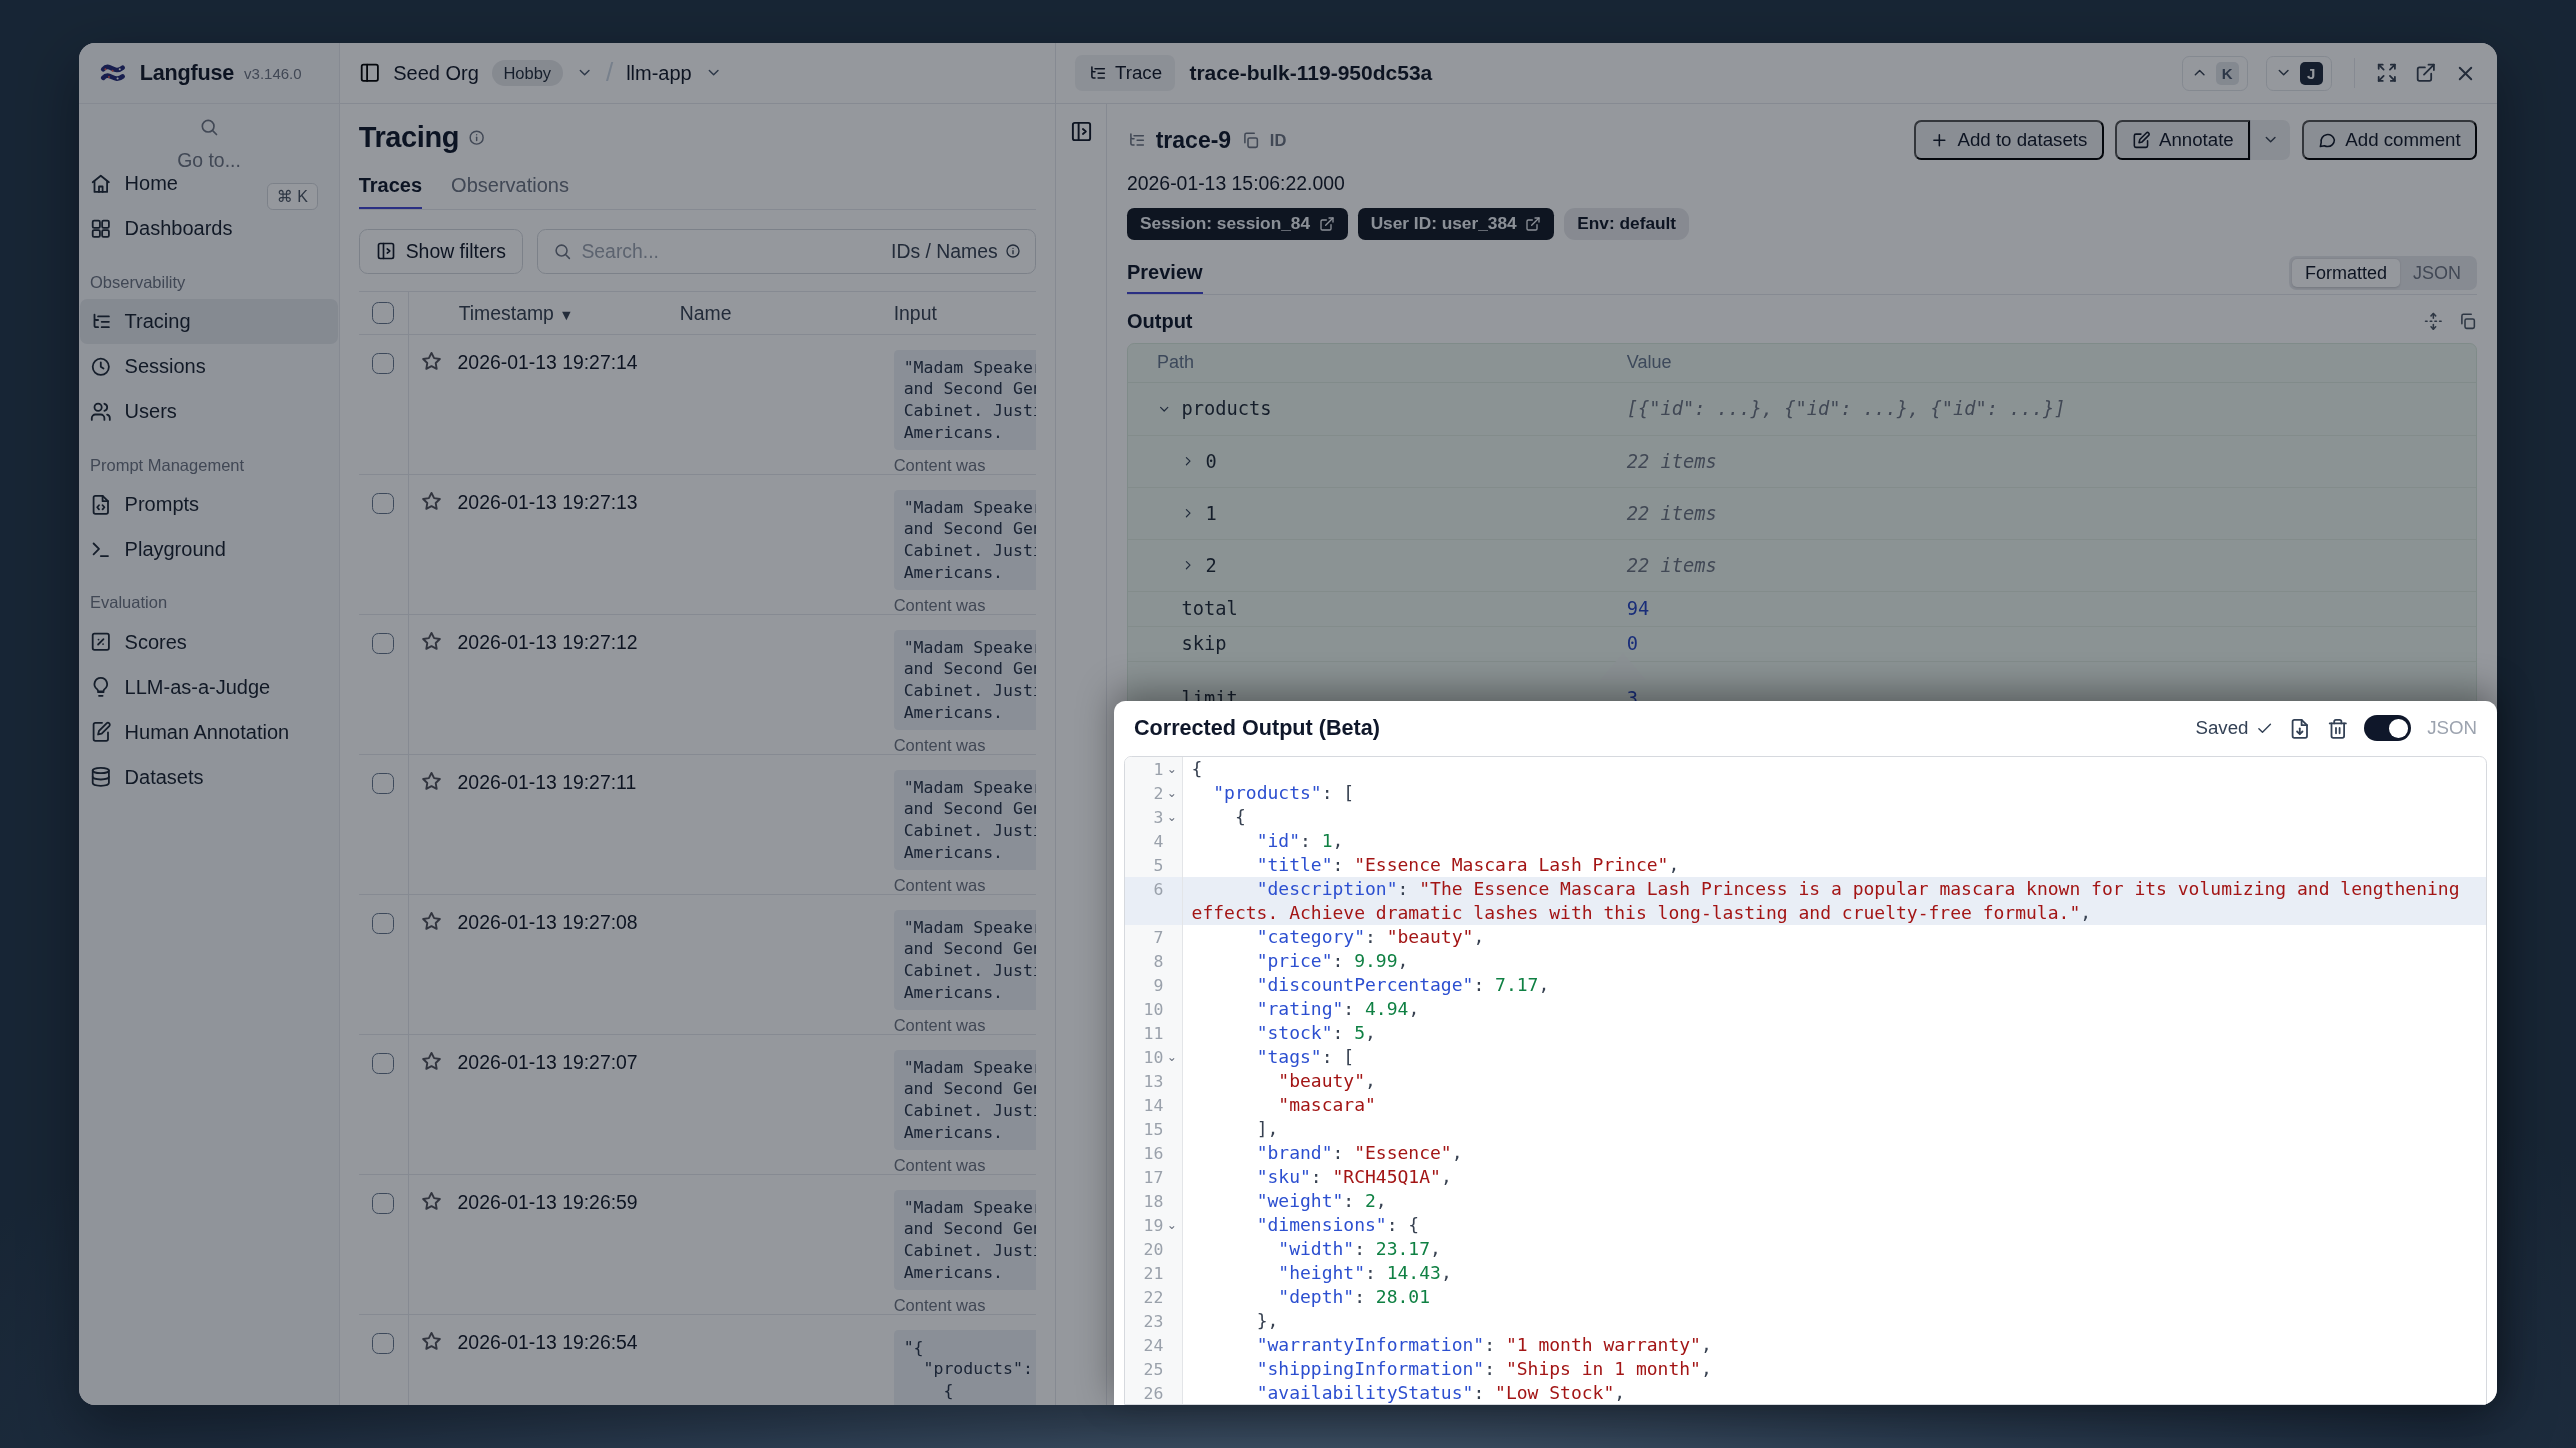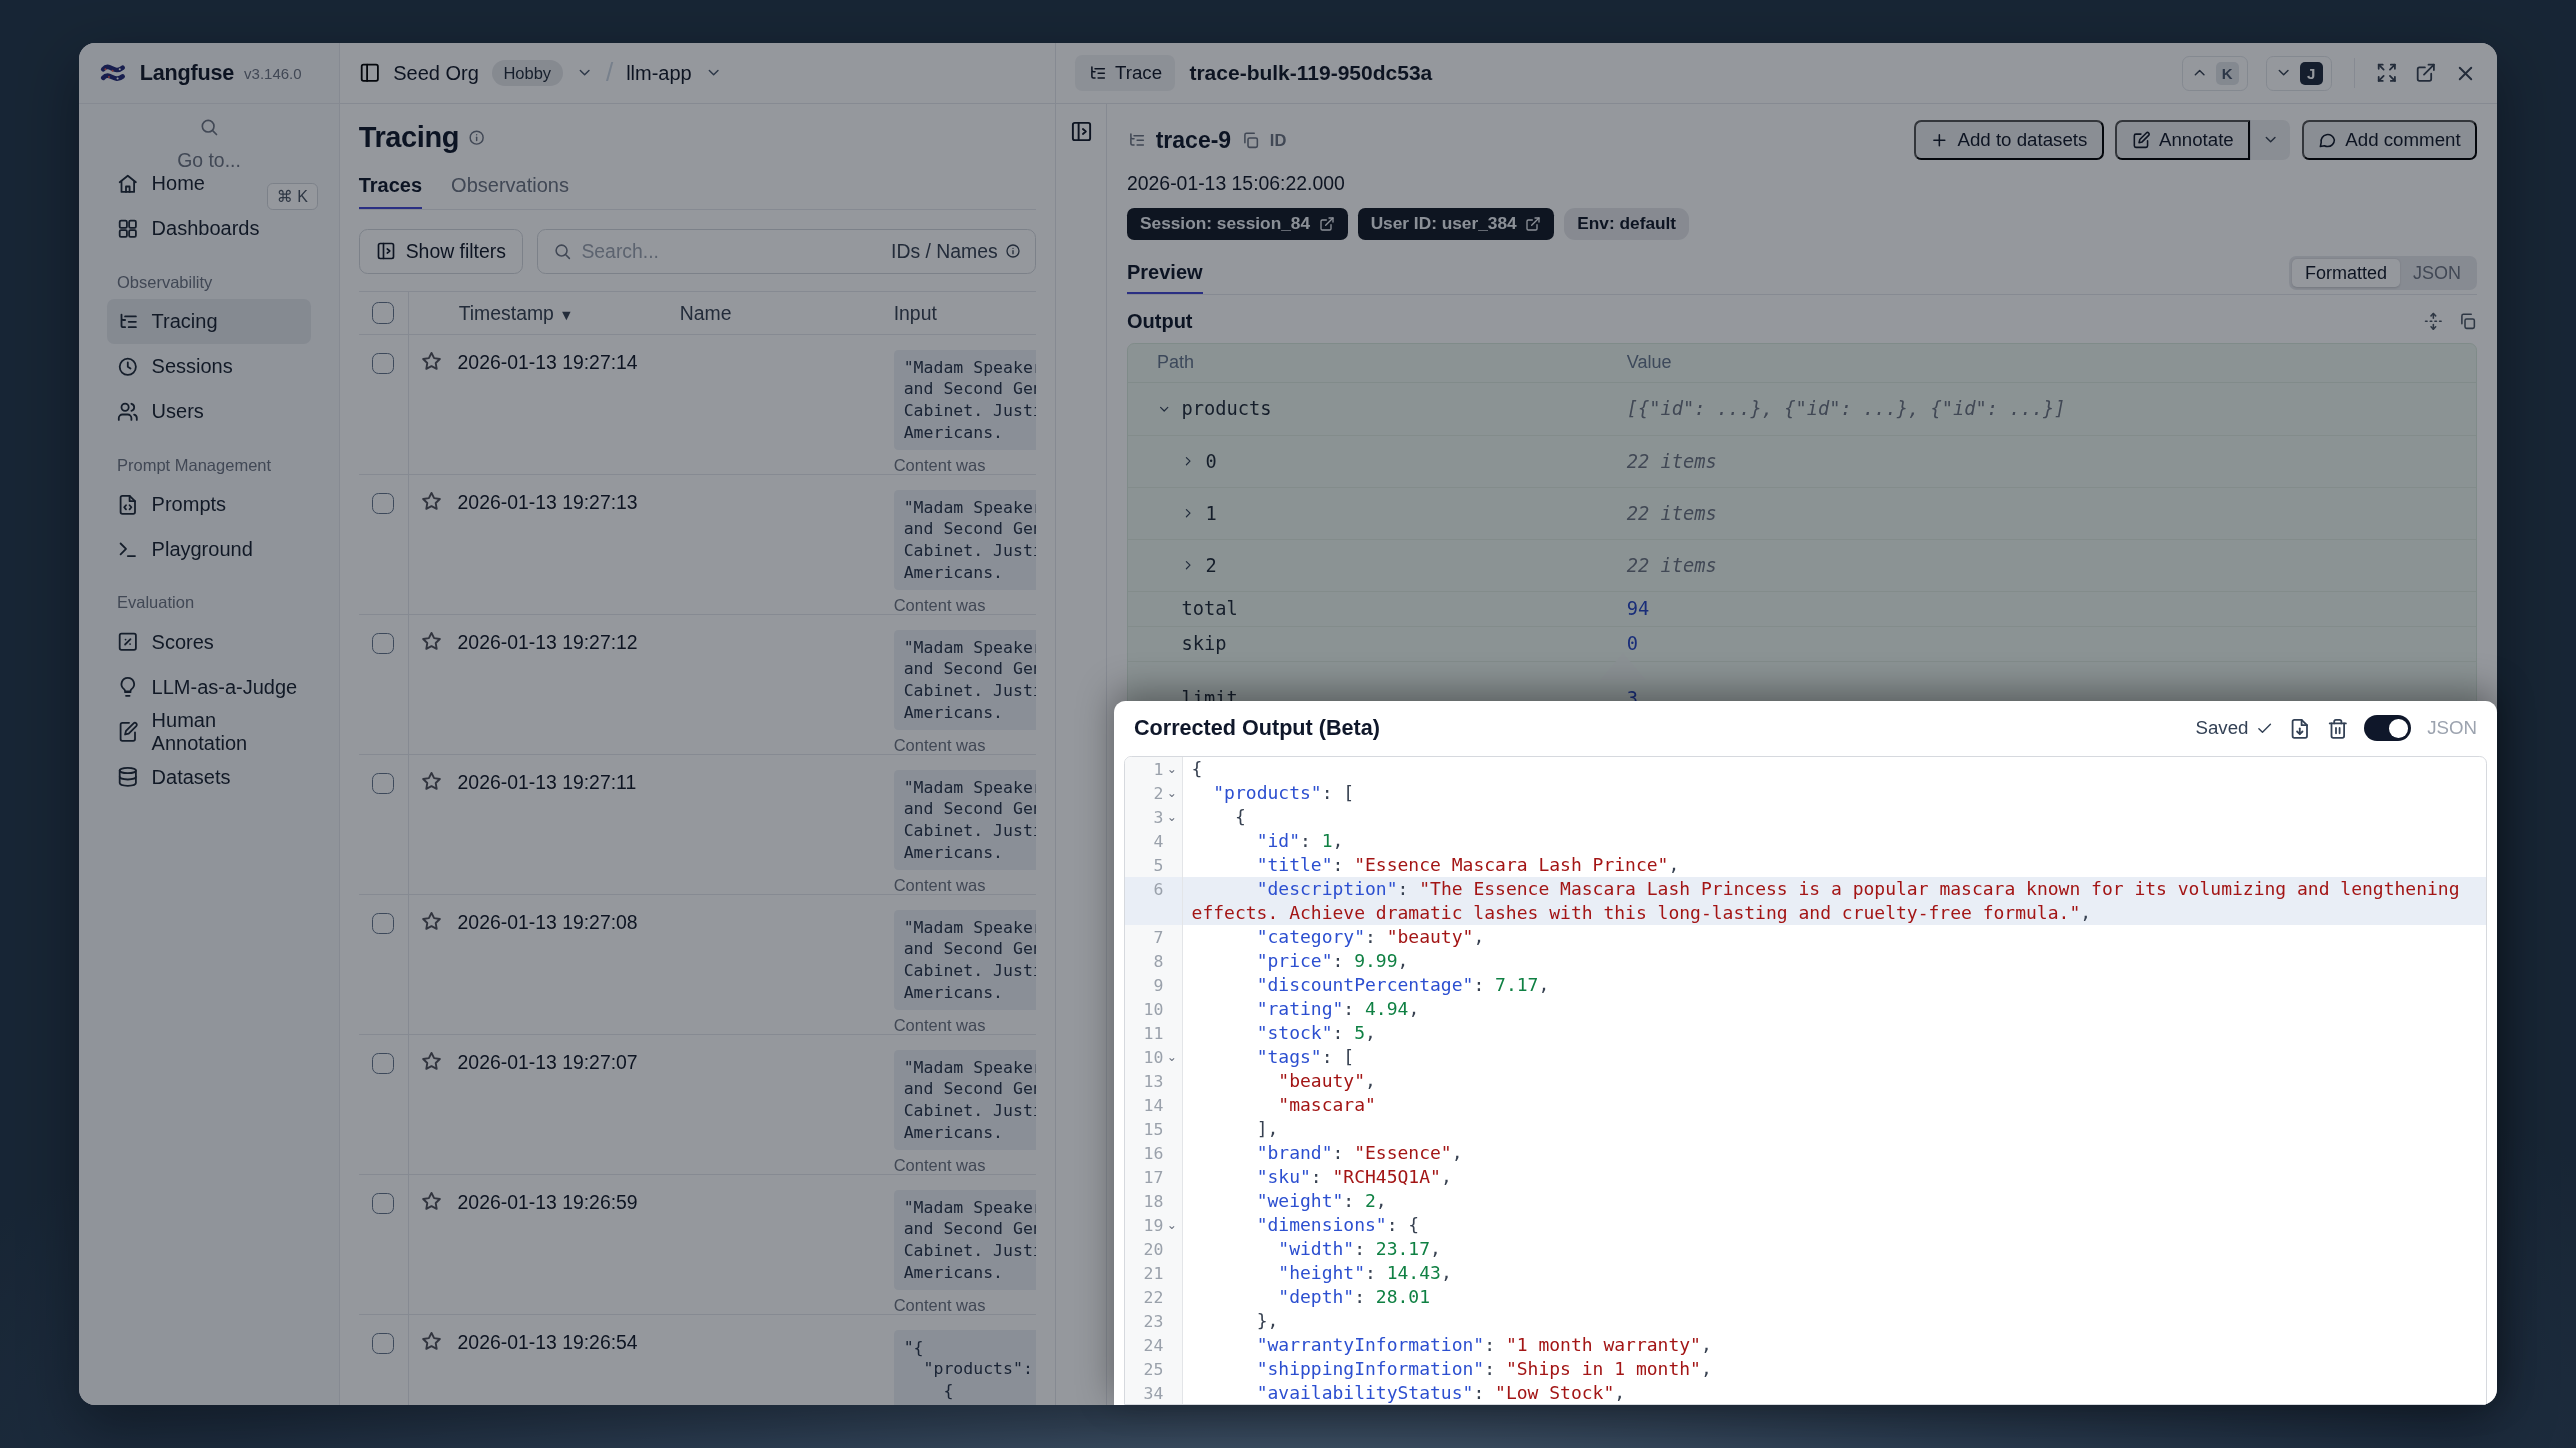--- a/index.html
+++ b/index.html
@@ -20,21 +20,21 @@
     box-shadow:0 21.6px 58px rgba(0,0,0,.45); z-index:1;
   }
 
   
   .sidebar { width:261px; min-width:261px; background:#f7f8fa; border-right:0.7px solid #e5e7eb; display:flex; flex-direction:column; }
   .sb-head { height:61px; min-height:61px; display:flex; align-items:center; gap:10px; padding:0 18.7px; border-bottom:0.7px solid #e5e7eb; }
   .brand { font-size:21.6px; font-weight:700; color:#111827; letter-spacing:-0.2px; }
   .version { font-size:15px; color:#6b7280; }
   .goto { margin:13px 11.5px 4.3px; height:40px; display:flex; align-items:center; gap:11.5px; padding:0 10px; border-radius:7.2px; color:#6b7280; font-size:19.4px;flex-direction:column; }
   .goto .kbd { margin-left:auto; border:0.7px solid #d4d7dc; border-radius:5.8px; padding:2.9px 8.6px; font-size:16px; color:#4b5563; background:#fff; }
-  .nav { padding:0 28px; }
+  .nav { padding:0 1px; }
   .nav-sec-h { margin:21.6px 10px 7.2px; font-size:16.5px; color:#6b7280; }
   .nav-item { height:45px; display:flex; align-items:center; gap:13px; padding:0 10px; border-radius:7.2px; font-size:20px; color:#18212f; cursor:default; }
   .nav-item.active { background:#e3e6ea; font-weight:500; }
   .nav-item .nico { width:21.6px; height:21.6px; color:#1f2937; }
 
   
   .main { width:716px; min-width:716px; border-right:0.7px solid #e5e7eb; display:flex; flex-direction:column; background:#fff; }
   .main-head { height:61px; min-height:61px; display:flex; align-items:center; gap:13px; padding:0 18.7px; border-bottom:0.7px solid #e5e7eb; }
   .main-head .org { font-size:20px; color:#111827; }
   .pill { background:#e5e6e9; border-radius:718px; padding:3.6px 11.5px; font-size:16.5px; color:#1f2937; }
@@ -1009,21 +1009,21 @@
   </div>
       <div class="cl">
     <div class="gut">
       <span class="ln">25</span>
       <span class="fold"></span>
     </div>
     <pre>      <span class="tk-k">"shippingInformation"</span><span class="tk-p">: </span><span class="tk-s">"Ships in 1 month"</span><span class="tk-p">,</span></pre>
   </div>
       <div class="cl">
     <div class="gut">
-      <span class="ln">34</span>
+      <span class="ln">26</span>
       <span class="fold"></span>
     </div>
     <pre>      <span class="tk-k">"availabilityStatus"</span><span class="tk-p">: </span><span class="tk-s">"Low Stock"</span><span class="tk-p">,</span></pre>
   </div>
       <div class="cl">
     <div class="gut">
       <span class="ln">27</span>
       <span class="fold">⌄</span>
     </div>
     <pre>      <span class="tk-k">"reviews"</span><span class="tk-p">: [</span></pre>

